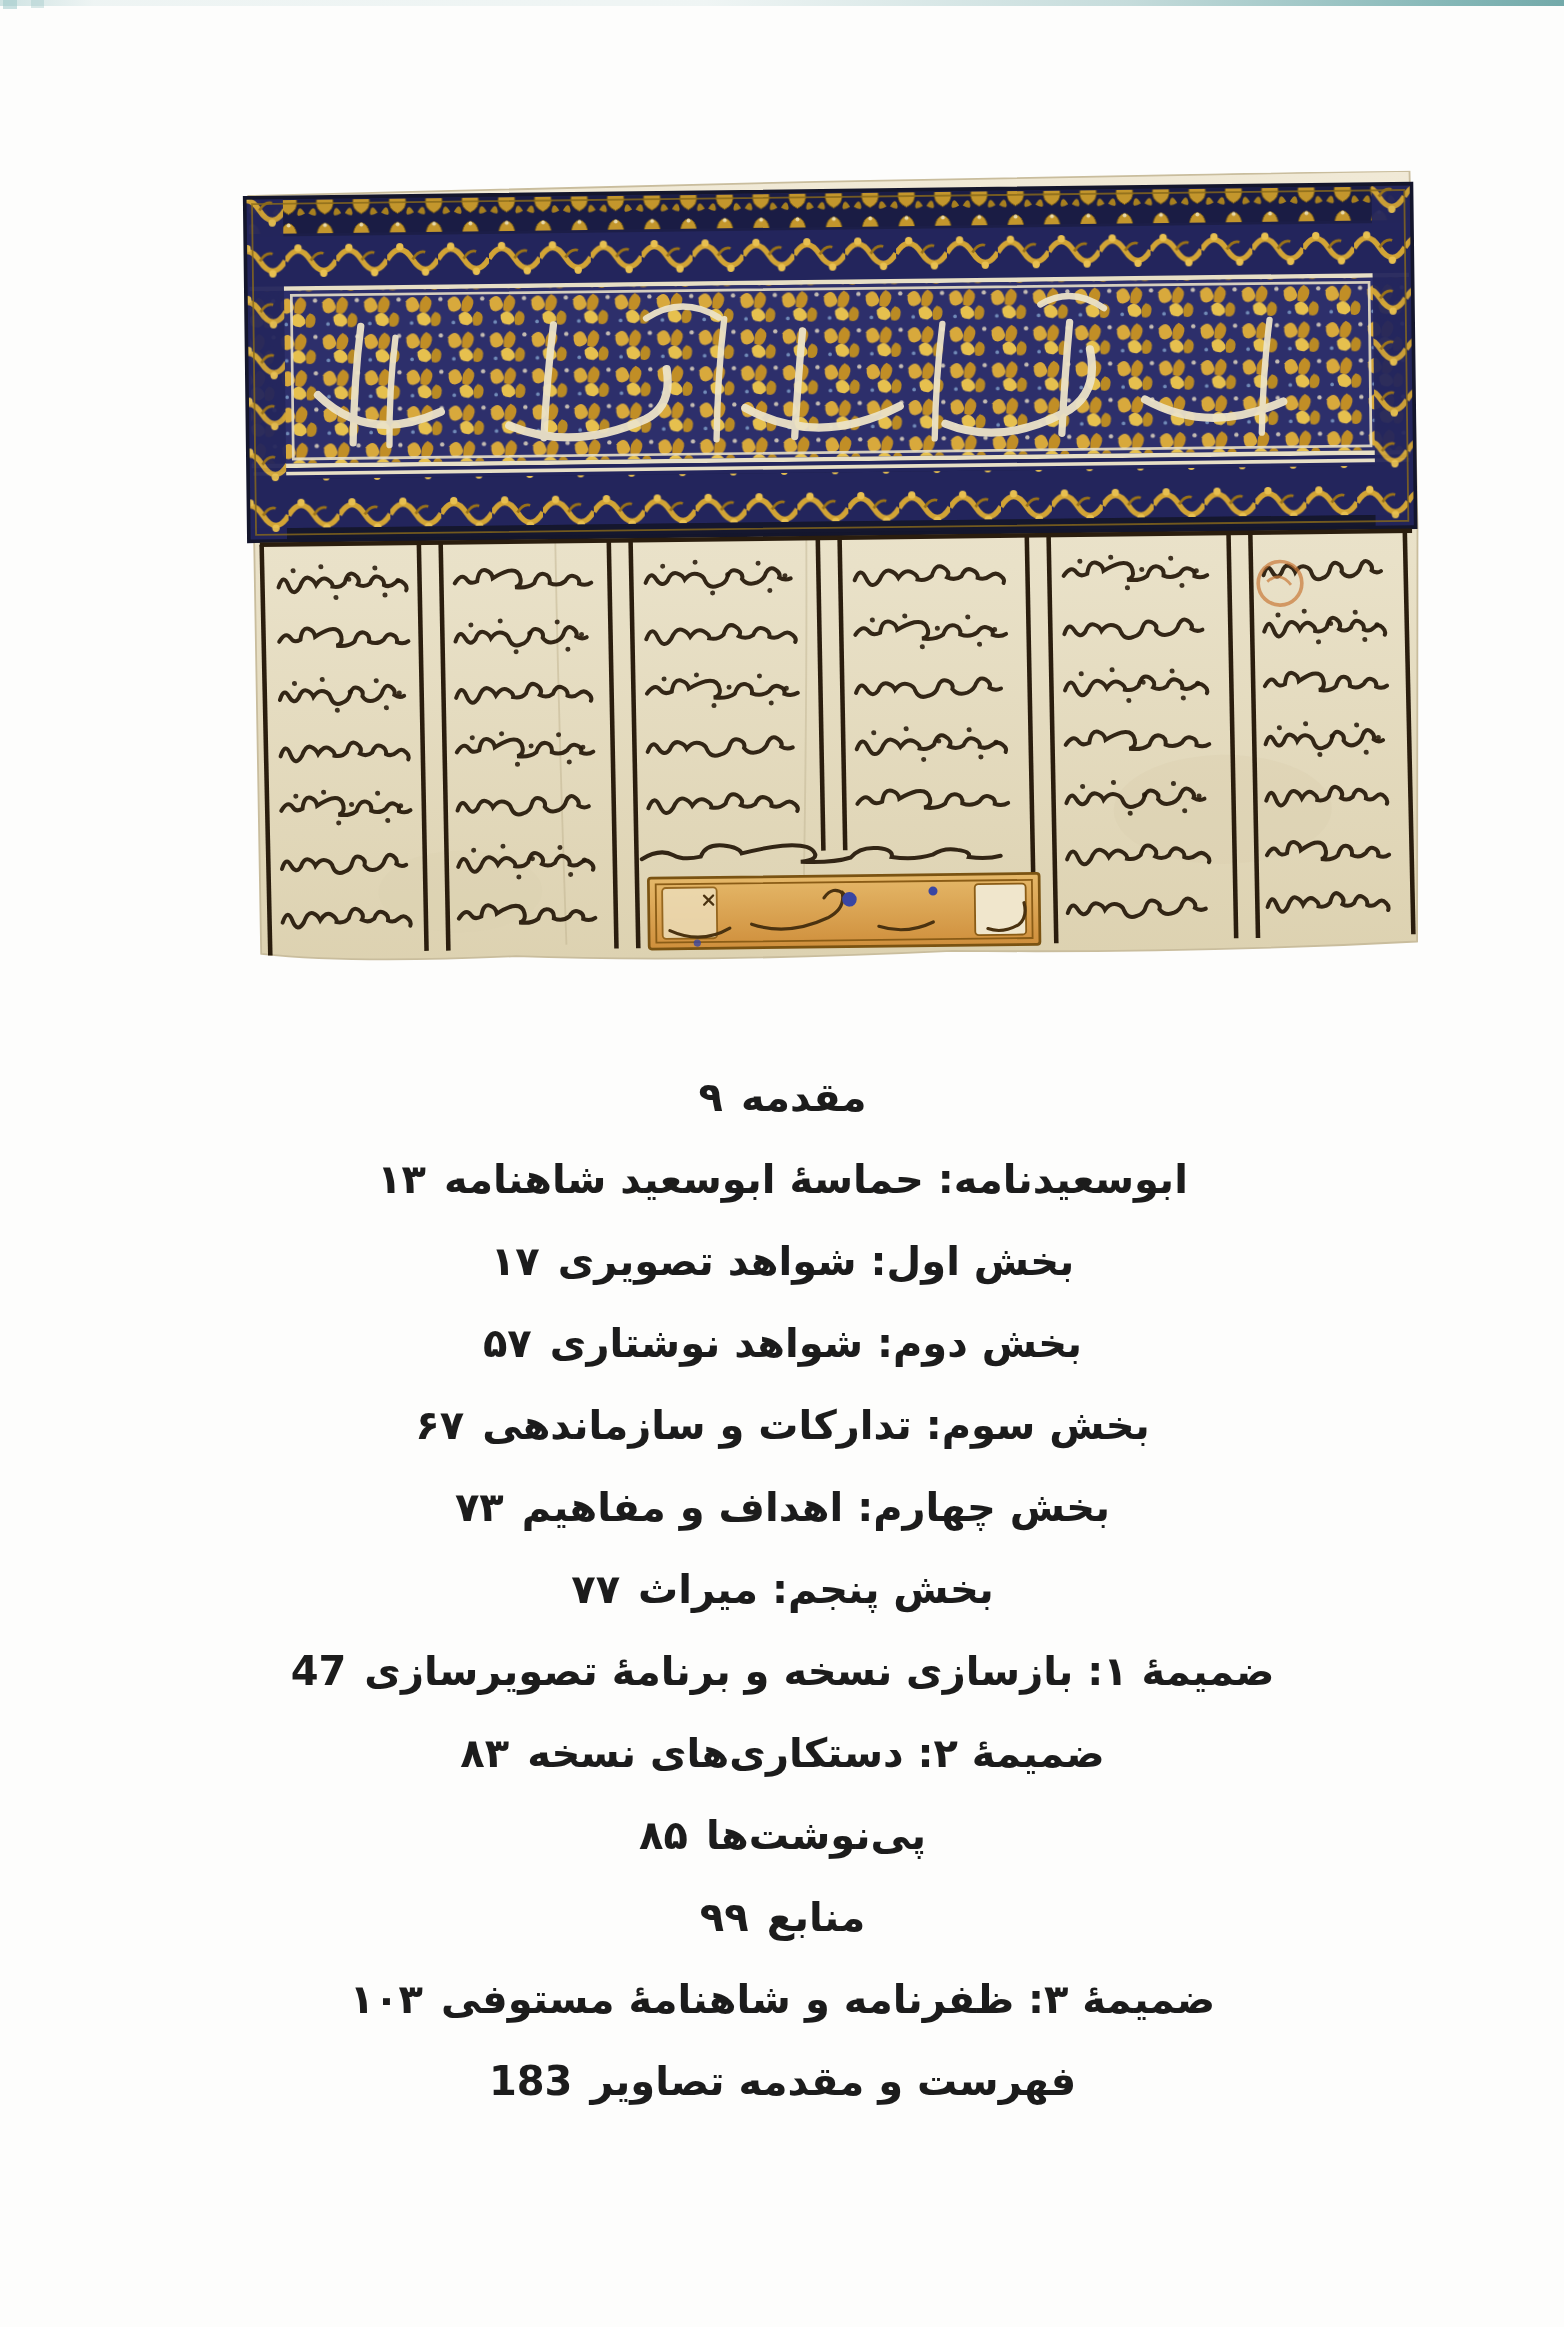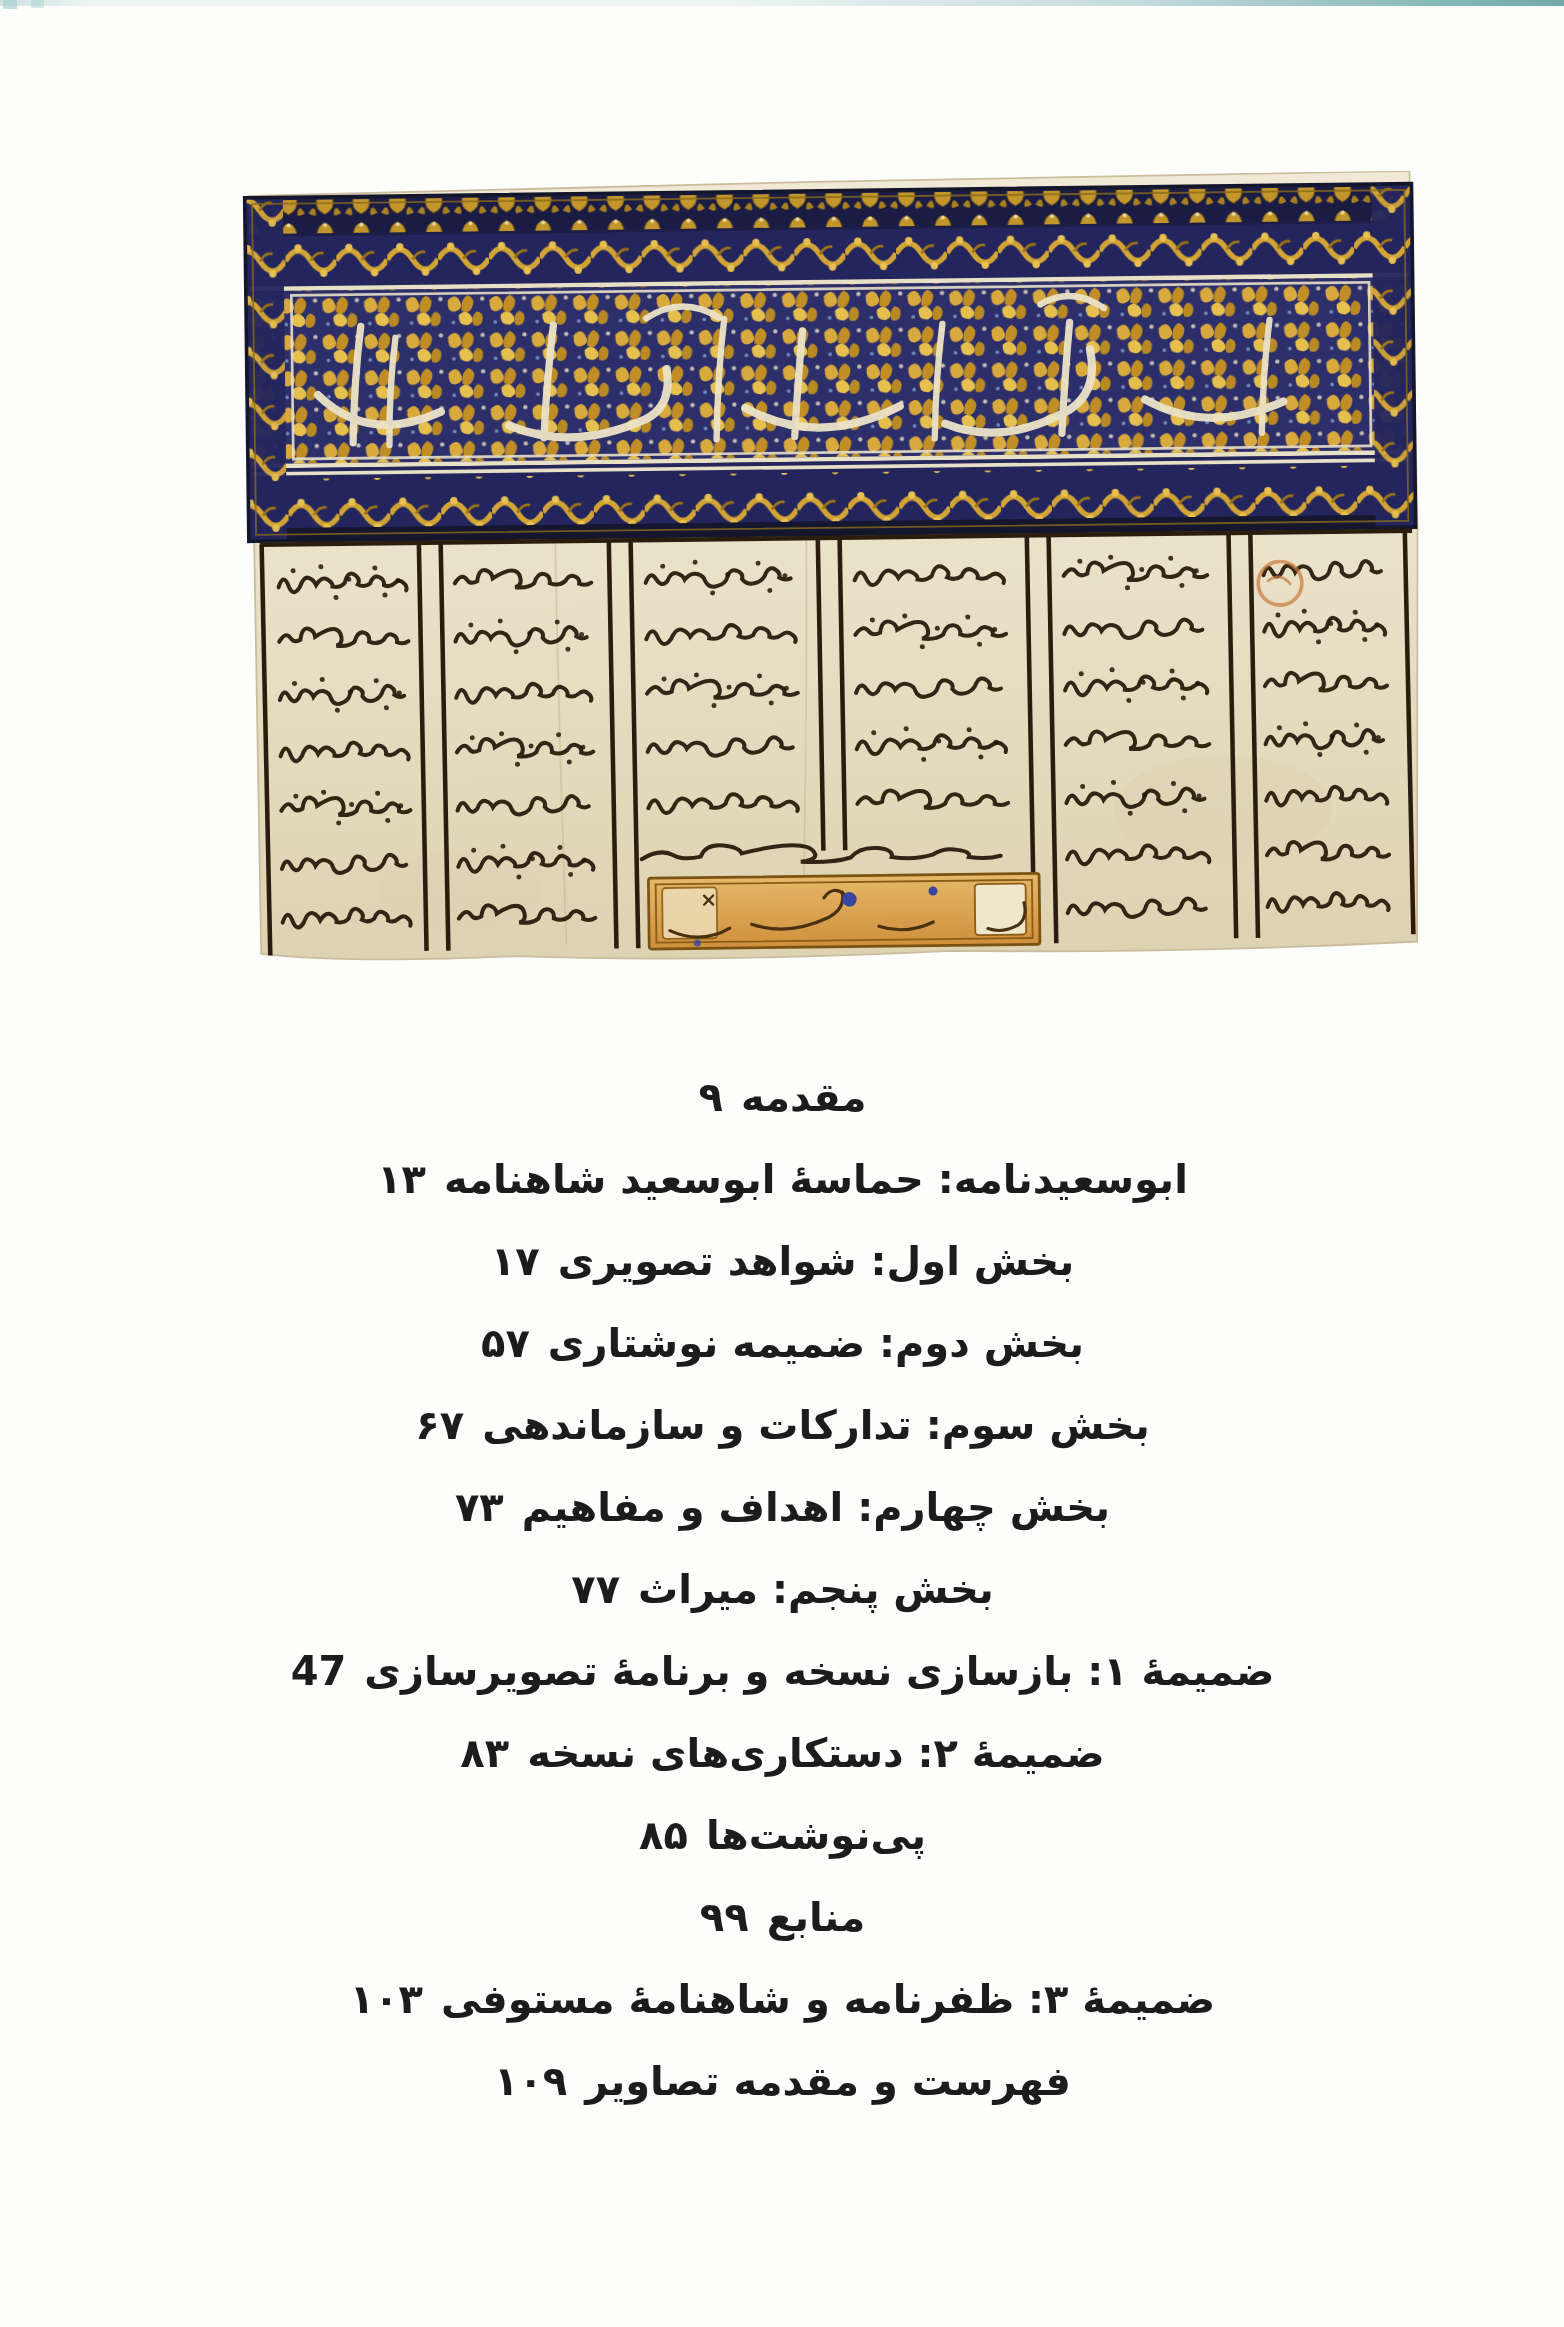--- a/index.html
+++ b/index.html
@@ -268,21 +268,21 @@
       <span class="toc-label">ابوسعیدنامه: حماسهٔ ابوسعید شاهنامه</span>
       <span class="toc-page">۱۳</span>
     </div>
 
     <div class="toc-row">
       <span class="toc-label">بخش اول: شواهد تصویری</span>
       <span class="toc-page">۱۷</span>
     </div>
 
     <div class="toc-row">
-      <span class="toc-label">بخش دوم: ضمیمه نوشتاری</span>
+      <span class="toc-label">بخش دوم: شواهد نوشتاری</span>
       <span class="toc-page">۵۷</span>
     </div>
 
     <div class="toc-row">
       <span class="toc-label">بخش سوم: تدارکات و سازماندهی</span>
       <span class="toc-page">۶۷</span>
     </div>
 
     <div class="toc-row">
       <span class="toc-label">بخش چهارم: اهداف و مفاهیم</span>
@@ -314,16 +314,16 @@
       <span class="toc-page">۹۹</span>
     </div>
 
     <div class="toc-row">
       <span class="toc-label">ضمیمهٔ ۳: ظفرنامه و شاهنامهٔ مستوفی</span>
       <span class="toc-page">۱۰۳</span>
     </div>
 
     <div class="toc-row">
       <span class="toc-label">فهرست و مقدمه تصاویر</span>
-      <span class="toc-page">۱۰۹</span>
+      <span class="toc-page">183</span>
     </div>
   </div>
 
 
 </body></html>

